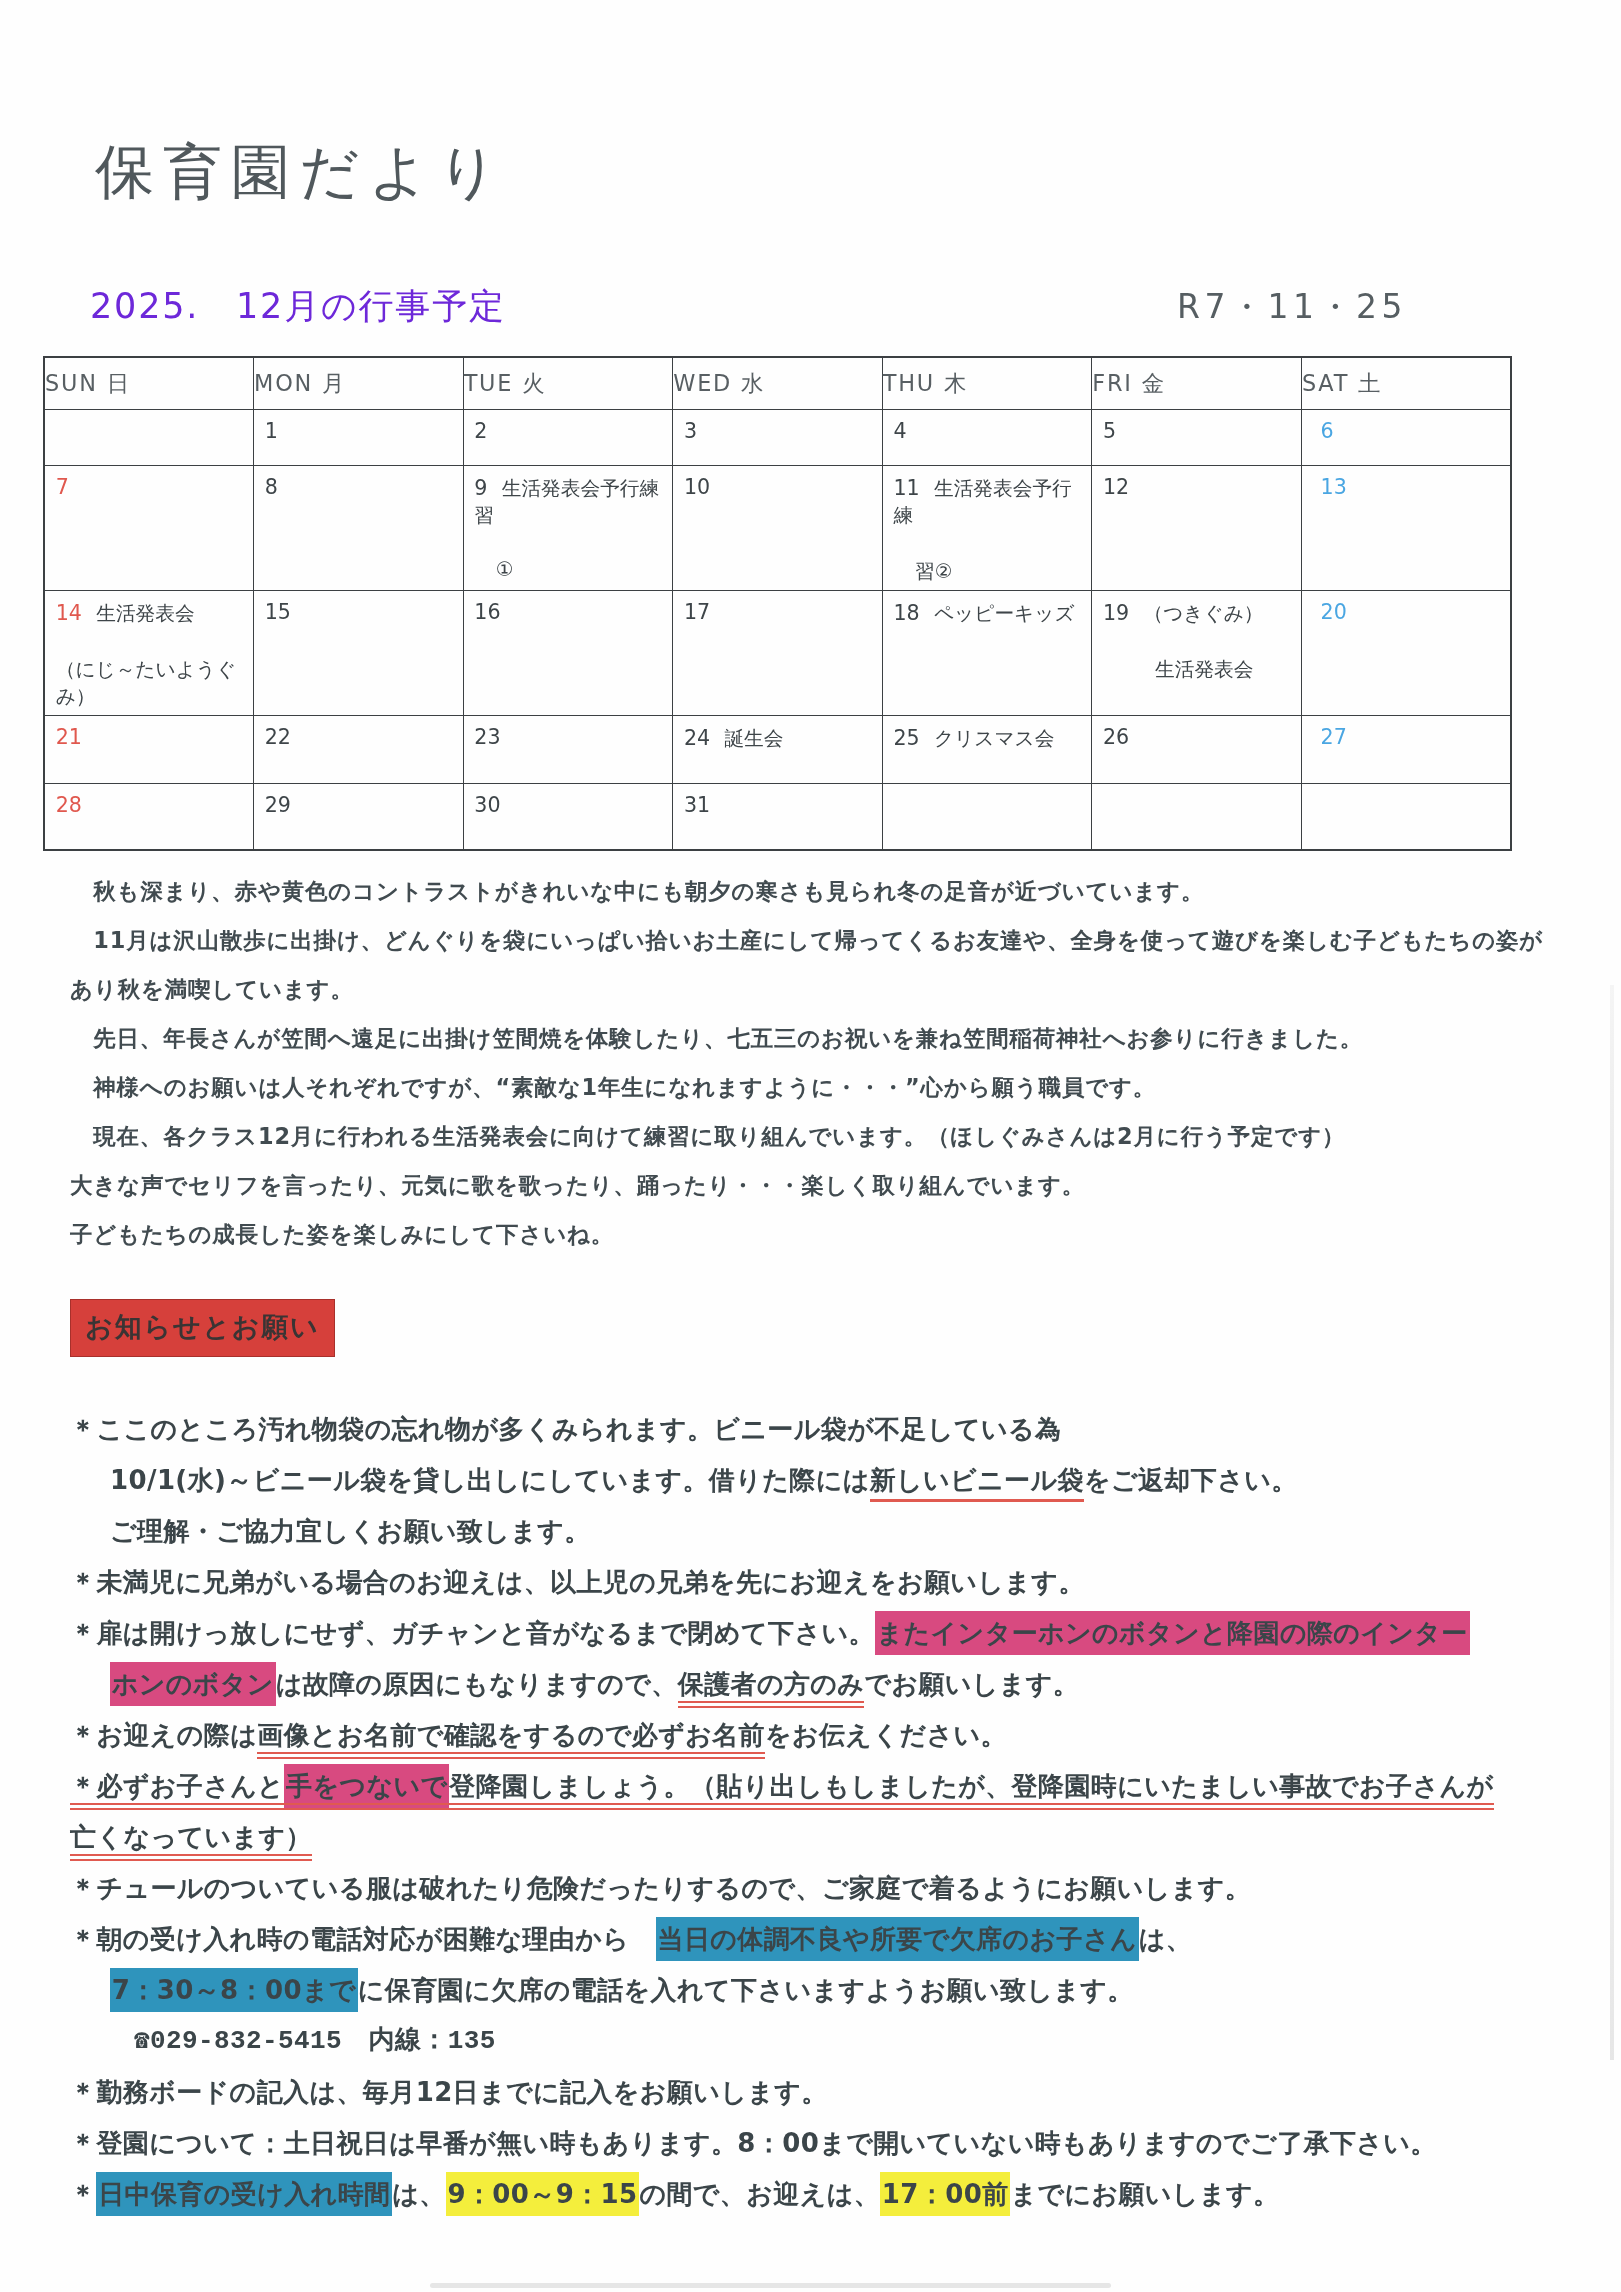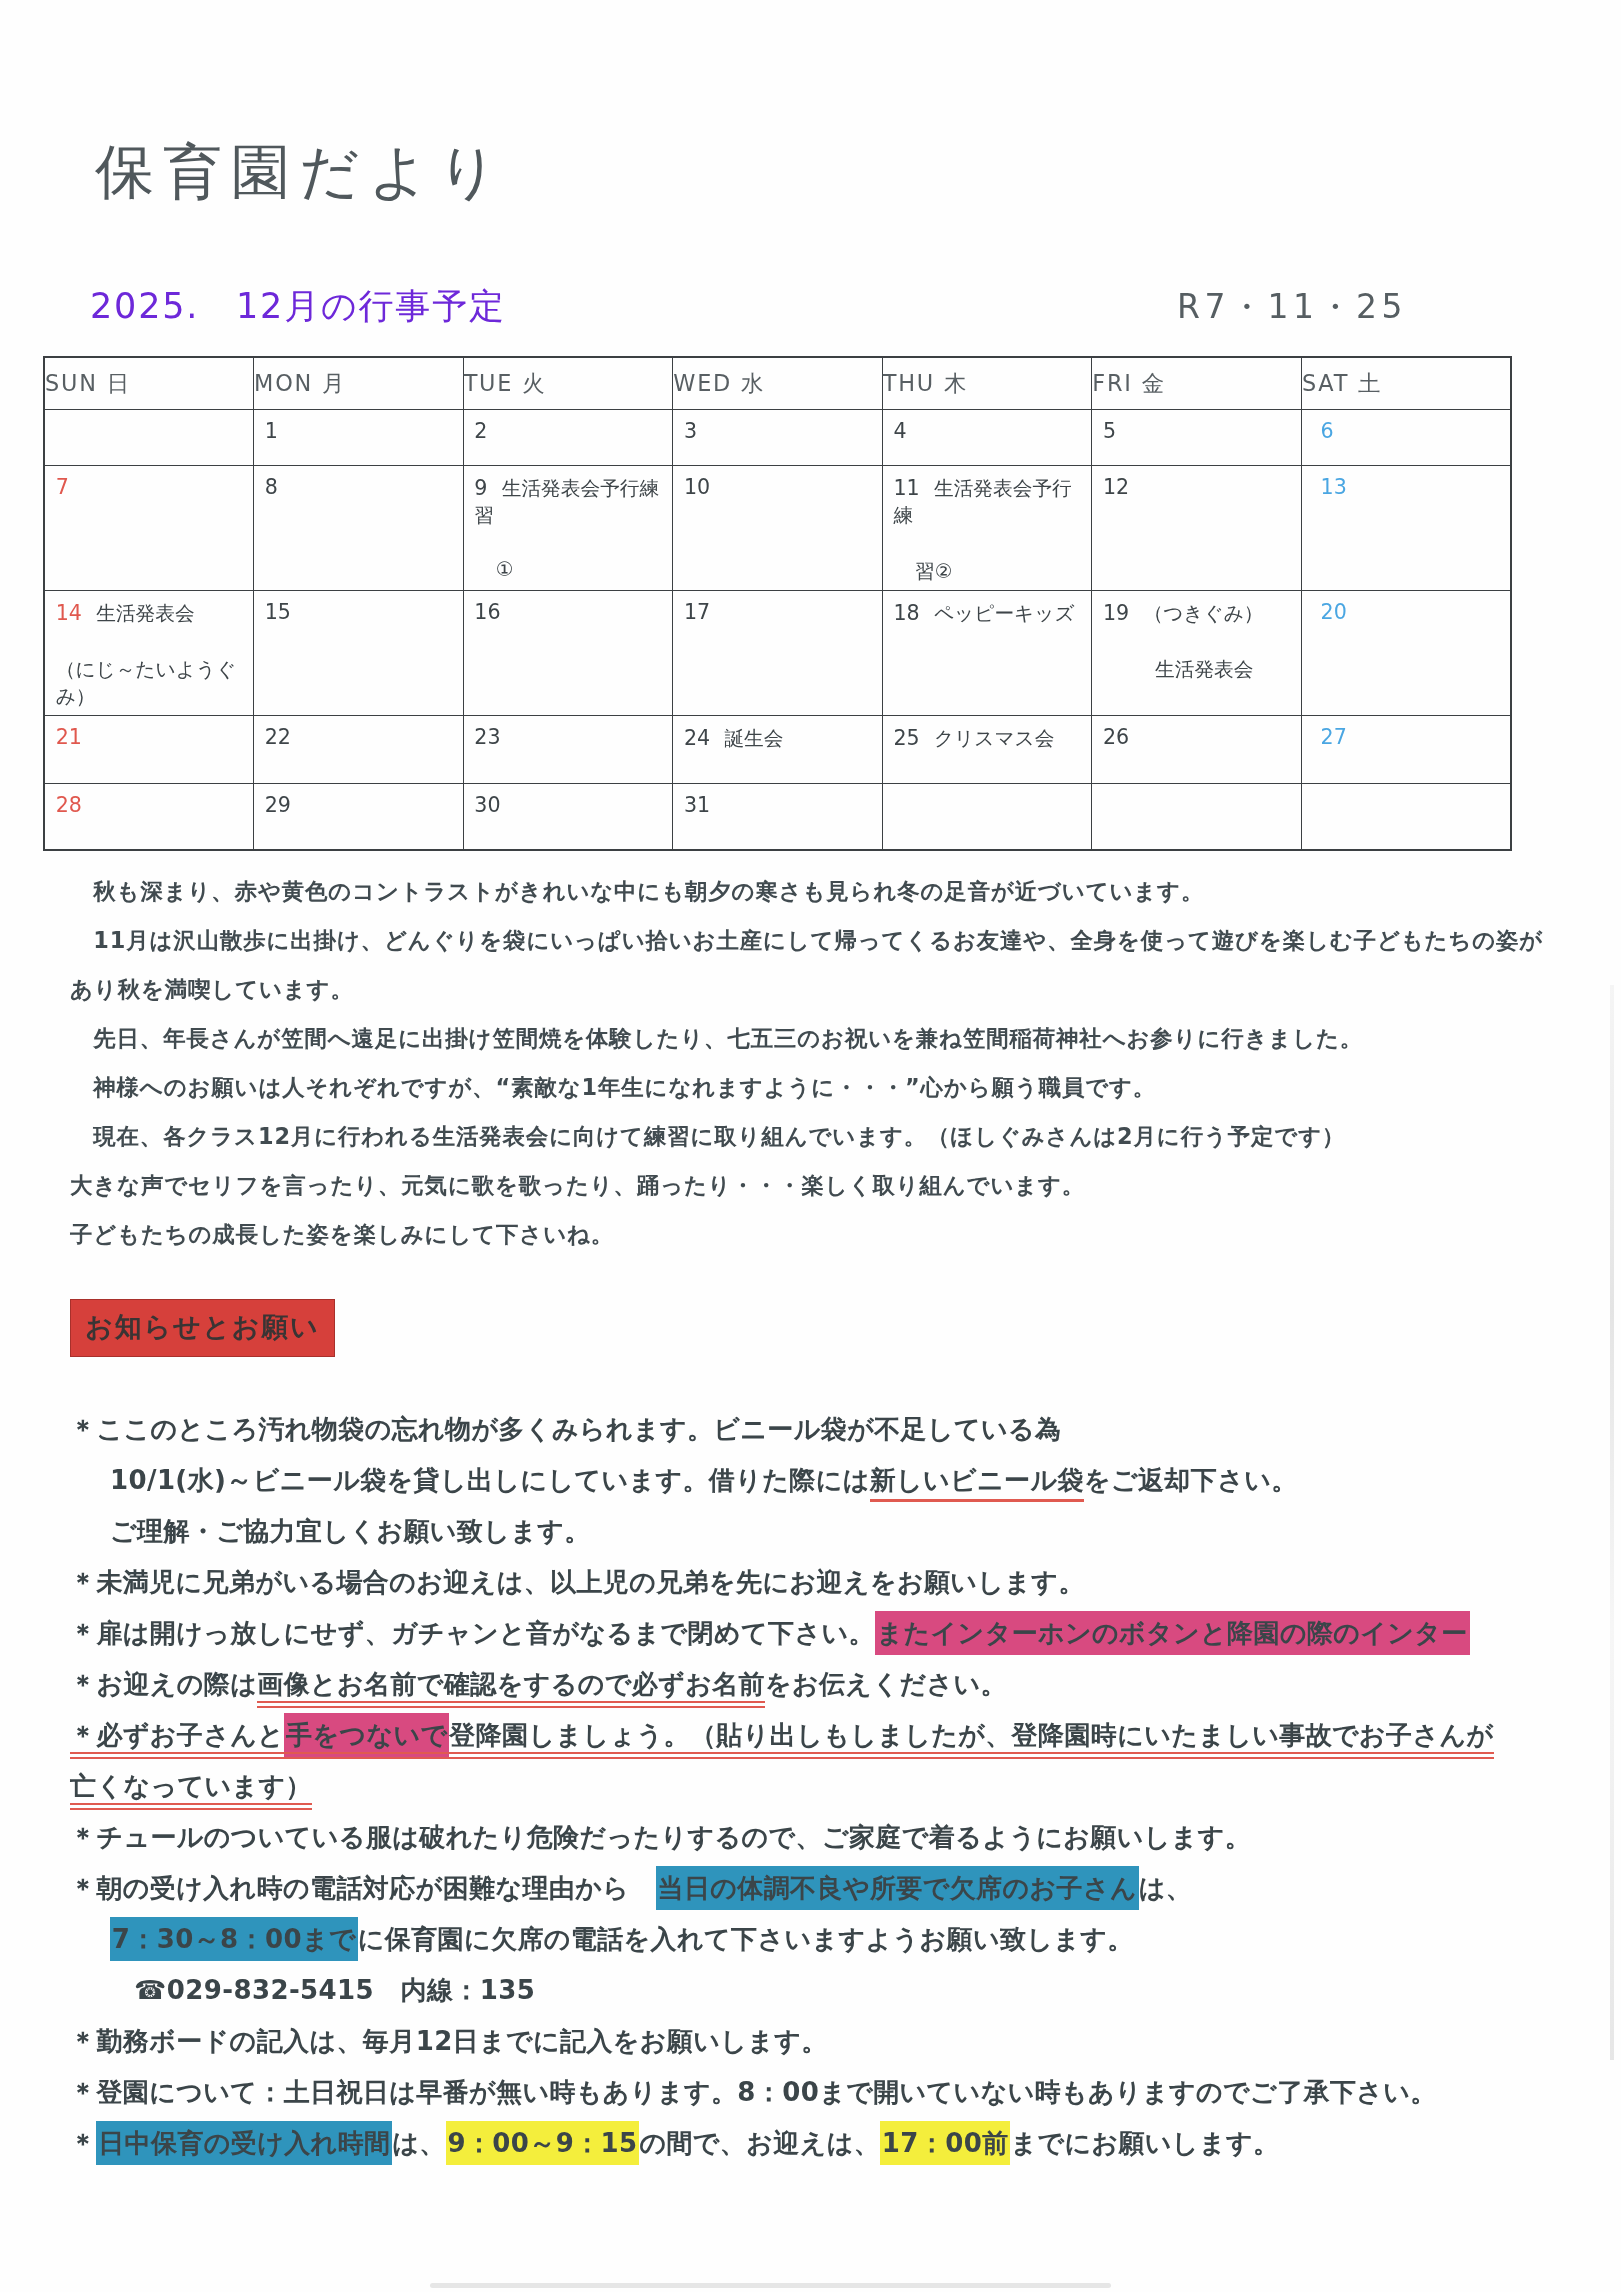--- a/index.html
+++ b/index.html
@@ -67,21 +67,21 @@
     padding:9px 14.3px 10.7px;
     font-size:27px; font-weight:700; color:#3a3434; letter-spacing:1.8px;
   }
   .notices {
     position:absolute; left:70px; top:1404px; width:1527px;
     font-size:26px; font-weight:600; line-height:51px;
     color:#3b4549; letter-spacing:0.4px;
   }
   .notice-line { white-space:nowrap; }
   .ind1 { padding-left:40px; }
-  .ind2 { padding-left:64px; }
+  .ind2 { padding-left:64px;font-family:Liberation Mono, monospace; }
   .seg { display:inline; }
   .pink   { background:var(--highlight-pink,#d84a80); padding:7.2px 1.8px; }
   .blue   { background:var(--highlight-blue,#2f94bc); padding:7.2px 1.8px; }
   .yellow { background:var(--highlight-yellow,#f4ee3c); padding:7.2px 1.8px; }
   .runder { border-bottom:3.6px solid var(--underline-red,#e05a50); padding-bottom:3.6px; }
   .dunder { border-bottom:7.2px double var(--underline-red,#e05a50); padding-bottom:1.8px; }
   
   .edge-right {
     position:absolute; right:7.2px; top:985px; width:3.6px; height:1075px;
     background:linear-gradient(#f1f1f1, #d9d9d9 30%, #f3f3f3 60%, #dcdcdc);
@@ -176,20 +176,21 @@
     </div>
 
   <div class="notice-heading">お知らせとお願い</div>
 
   <div class="notices">
       <div class="notice-line"><span class="seg">＊ここのところ汚れ物袋の忘れ物が多くみられます。ビニール袋が不足している為</span></div>
       <div class="notice-line ind1"><span class="seg">10/1(水)～ビニール袋を貸し出しにしています。借りた際には</span><span class="seg runder">新しいビニール袋</span><span class="seg">をご返却下さい。</span></div>
       <div class="notice-line ind1"><span class="seg">ご理解・ご協力宜しくお願い致します。</span></div>
       <div class="notice-line"><span class="seg">＊未満児に兄弟がいる場合のお迎えは、以上児の兄弟を先にお迎えをお願いします。</span></div>
       <div class="notice-line"><span class="seg">＊扉は開けっ放しにせず、ガチャンと音がなるまで閉めて下さい。</span><span class="seg pink">またインターホンのボタンと降園の際のインター</span></div>
+      <div class="notice-line ind1"><span class="seg pink">ホンのボタン</span><span class="seg">は故障の原因にもなりますので、</span><span class="seg dunder">保護者の方のみ</span><span class="seg">でお願いします。</span></div>
       <div class="notice-line"><span class="seg">＊お迎えの際は</span><span class="seg dunder">画像とお名前で確認をするので必ずお名前</span><span class="seg">をお伝えください。</span></div>
       <div class="notice-line"><span class="seg dunder">＊必ずお子さんと</span><span class="seg pink dunder">手をつないで</span><span class="seg dunder">登降園しましょう。（貼り出しもしましたが、登降園時にいたましい事故でお子さんが</span></div>
       <div class="notice-line"><span class="seg dunder">亡くなっています）</span></div>
       <div class="notice-line"><span class="seg">＊チュールのついている服は破れたり危険だったりするので、ご家庭で着るようにお願いします。</span></div>
       <div class="notice-line"><span class="seg">＊朝の受け入れ時の電話対応が困難な理由から　</span><span class="seg blue">当日の体調不良や所要で欠席のお子さん</span><span class="seg">は、</span></div>
       <div class="notice-line ind1"><span class="seg blue">7：30～8：00まで</span><span class="seg">に保育園に欠席の電話を入れて下さいますようお願い致します。</span></div>
       <div class="notice-line ind2"><span class="seg">☎029-832-5415　内線：135</span></div>
       <div class="notice-line"><span class="seg">＊勤務ボードの記入は、毎月12日までに記入をお願いします。</span></div>
       <div class="notice-line"><span class="seg">＊登園について：土日祝日は早番が無い時もあります。8：00まで開いていない時もありますのでご了承下さい。</span></div>
       <div class="notice-line"><span class="seg">＊</span><span class="seg blue">日中保育の受け入れ時間</span><span class="seg">は、</span><span class="seg yellow">9：00～9：15</span><span class="seg">の間で、お迎えは、</span><span class="seg yellow">17：00前</span><span class="seg">までにお願いします。</span></div>

